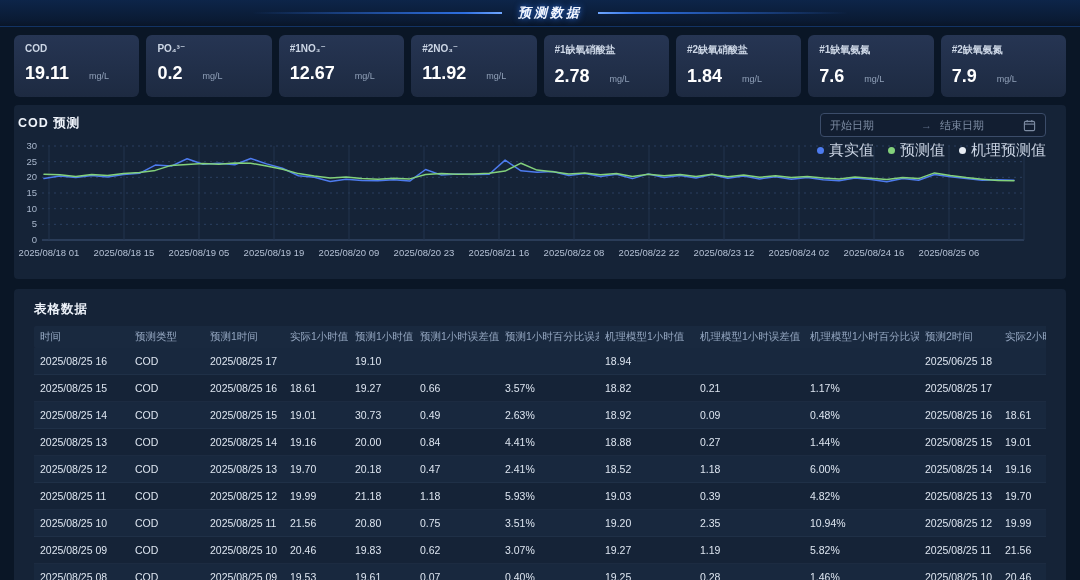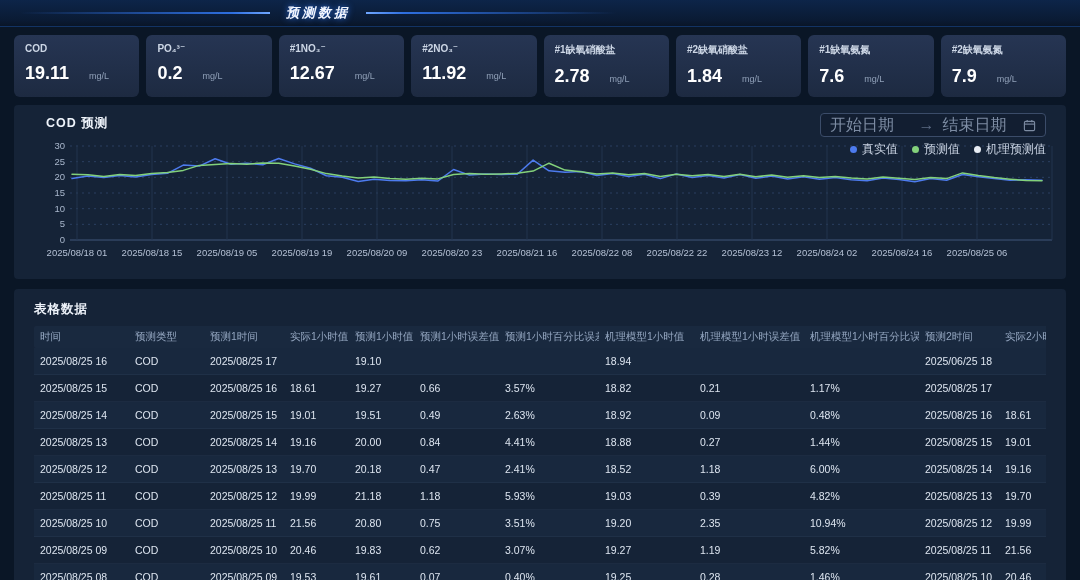--- a/index.html
+++ b/index.html
@@ -1,46 +1,46 @@
 <!DOCTYPE html>
 <html><head>
 <meta charset="utf-8">
 <style>
   html,body{margin:0;padding:0;}
   body{width:1080px;height:580px;overflow:hidden;background:#0a1626;
        font-family:"Liberation Sans","DejaVu Sans",sans-serif;color:#e8eef7;position:relative;}
   
-  .topbar{height:26px;display:flex;align-items:center;
+  .topbar{height:26px;display:flex;align-items:center;justify-content:center;
           background:linear-gradient(180deg,#0d2549 0%,#0a1a33 80%,#091527 100%);
           border-bottom:1px solid #123364;position:relative;padding-left:20px;}
   .deco{height:2px;width:250px;background:linear-gradient(90deg,rgba(46,111,224,0),#2e6fe0 85%,#6fa6ff);}
   .deco-r{transform:scaleX(-1);}
   .topbar h1{margin:0 16px;font-size:13px;font-style:italic;font-weight:bold;
              letter-spacing:3px;color:#f2f6ff;text-shadow:0 0 6px #2e6fe0;}
   
   .cards{display:flex;gap:7px;padding:8px 14px 0 14px;}
   .card{flex:1;background:linear-gradient(180deg,#263553,#1d2a41);border-radius:6px;
         padding:8px 11px 10px 11px;min-width:0;}
   .card-label{font-size:10px;font-weight:bold;color:#ccd6e5;white-space:nowrap;overflow:hidden;}
   .card-valrow{margin-top:9px;white-space:nowrap;}
   .card-value{font-size:18px;font-weight:bold;color:#ffffff;}
   .card-unit{font-size:9px;color:#90a0b8;margin-left:20px;}
   
   .panel{margin:8px 14px 0 14px;background:#152337;border-radius:4px;position:relative;}
   .panel-title{font-size:12.5px;font-weight:bold;color:#eef3fa;letter-spacing:1px;}
-  .chart-panel{height:164px;padding:10px 20px 0 32px;margin-top:8px;}
+  .chart-panel{height:164px;padding:10px 20px 0 4px;margin-top:8px;}
   .date-range{position:absolute;top:8px;right:20px;width:226px;height:24px;
               border:1px solid #3b4c69;border-radius:4px;display:flex;align-items:center;
               padding:0 9px;box-sizing:border-box;background:rgba(16,27,46,.55);
-              font-size:16px;color:#7d8ca3;}
+              font-size:11px;color:#7d8ca3;}
   .dr-text{flex:1;}
   .dr-text.end{flex:1;}
   .dr-arrow{margin:0 8px;color:#5c6b84;}
   .legend{position:absolute;top:36px;right:20px;display:flex;gap:14px;align-items:center;
-          font-size:12px;color:#c9d3e2;}
+          font-size:15px;color:#c9d3e2;}
   .legend-item{display:flex;align-items:center;gap:5px;cursor:pointer;white-space:nowrap;}
   .legend-dot{width:7px;height:7px;border-radius:50%;display:inline-block;}
   .chart-wrap{margin-top:0;}
   
   .table-panel{margin-top:10px;padding:12px 20px 0 20px;height:300px;}
   .table-clip{margin-top:8px;height:272px;overflow:hidden;}
   .tgrid{display:grid;grid-template-columns:95px 75px 80px 65px 65px 85px 100px 95px 110px 115px 80px 75px;
          width:1046px;align-items:center;}
   .thead{height:22px;background:rgba(125,160,215,0.05);border-radius:2px;}
   .th{font-size:10.5px;color:#93a5bf;padding-left:6px;white-space:nowrap;overflow:hidden;}
@@ -218,21 +218,21 @@
             <span class="td">0.21</span>
             <span class="td">1.17%</span>
             <span class="td">2025/08/25 17</span>
             <span class="td"></span>
           </div>
           <div class="tgrid trow">
             <span class="td">2025/08/25 14</span>
             <span class="td">COD</span>
             <span class="td">2025/08/25 15</span>
             <span class="td">19.01</span>
-            <span class="td">19.51</span>
+            <span class="td">30.73</span>
             <span class="td">0.49</span>
             <span class="td">2.63%</span>
             <span class="td">18.92</span>
             <span class="td">0.09</span>
             <span class="td">0.48%</span>
             <span class="td">2025/08/25 16</span>
             <span class="td">18.61</span>
           </div>
           <div class="tgrid trow">
             <span class="td">2025/08/25 13</span>

